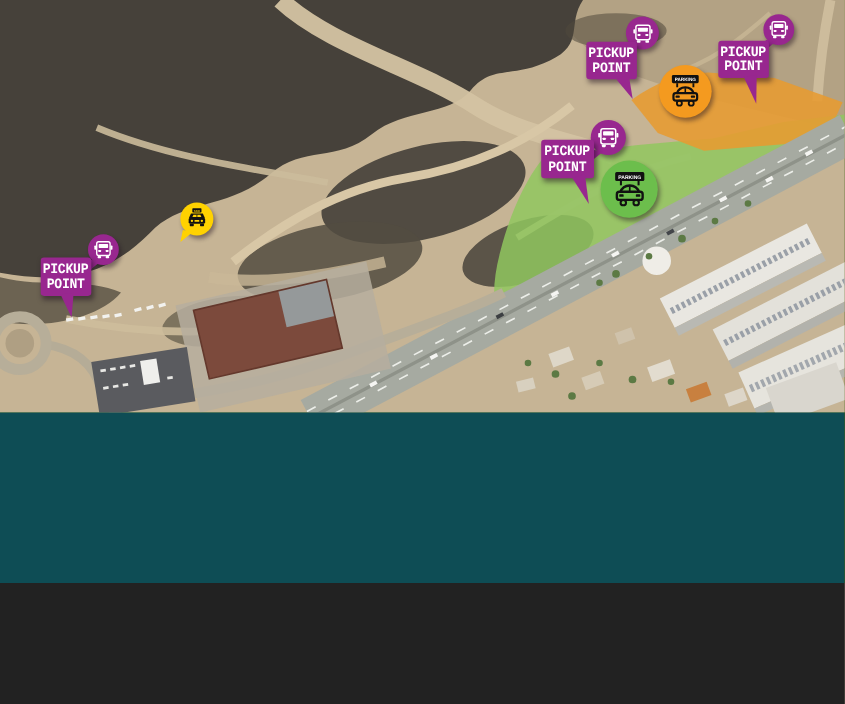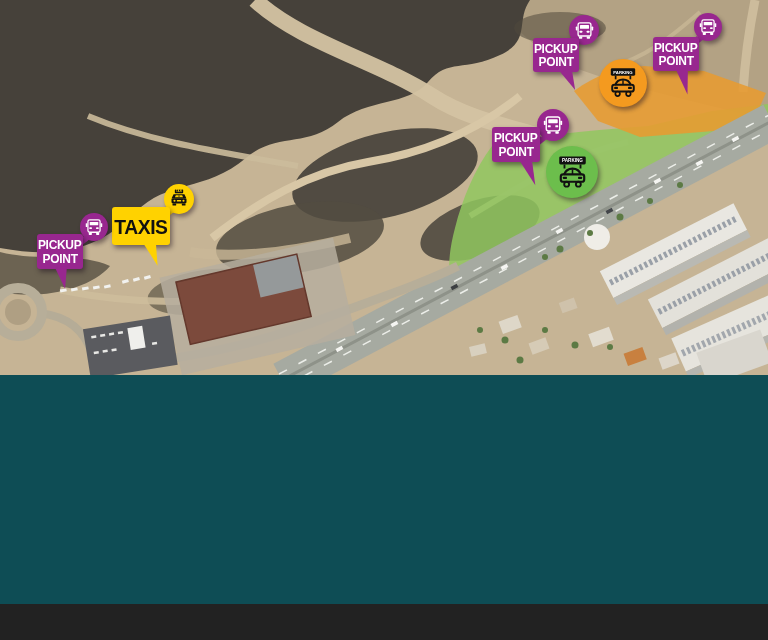--- a/index.html
+++ b/index.html
@@ -1,17 +1,17 @@
 <!DOCTYPE html>
 <html><head>
 <meta charset="utf-8">
 <style>
   html,body{margin:0;padding:0;background:#222;}
-  .stage{position:relative;width:768px;height:604px;overflow:hidden;
-         font-family:Liberation Sans, sans-serif;background:#4d7c0f;}
+  .stage{position:relative;width:768px;height:530px;overflow:hidden;
+         font-family:Liberation Mono, monospace;background:#4d7c0f;}
   
   .map{position:absolute;left:0;top:0;width:768px;height:375px;overflow:hidden;background:#c6b495;}
   .map svg.terrain{position:absolute;left:0;top:0;}
   
   .pin{position:absolute;border-radius:50%;display:flex;align-items:center;justify-content:center;
        box-shadow:2px 3px 4px rgba(30,15,30,.45);}
   .pin-purple{background:#98278F;}
   .pin-yellow{background:#FFD200;}
   .pin-orange{background:#F49A1F;}
   .pin-green{background:#6CBE4C;}
@@ -249,24 +249,20 @@
           <use href="#icon-parking"></use>
         </svg>
     </div>
 
     <div class="pin pin-yellow" style="left:164px;top:184px;width:30px;height:30px;">
       <svg width="20" height="20">
           <use href="#icon-taxi"></use>
         </svg>
       <span class="ptail ptail-yellow"></span>
     </div>
-    <div class="bubble bubble-yellow" style="left:112px;top:207px;width:58px;height:38px;">
-      <span class="bl">TAXIS</span>
-      <span class="btail btail-yellow" style="left:32px;transform:rotate(-16deg);border-top-width:24px;"></span>
-    </div>
     <div class="pin pin-purple" style="left:80px;top:213px;width:28px;height:28px;">
       <svg width="18" height="18">
           <use href="#icon-bus"></use>
         </svg>
       <span class="ptail"></span>
     </div>
     <div class="bubble" style="left:37px;top:234px;width:46px;height:35px;">
       <span class="bl">PICKUP</span>
       <span class="bl">POINT</span>
       <span class="btail" style="left:18px;transform:rotate(-8deg);"></span>

